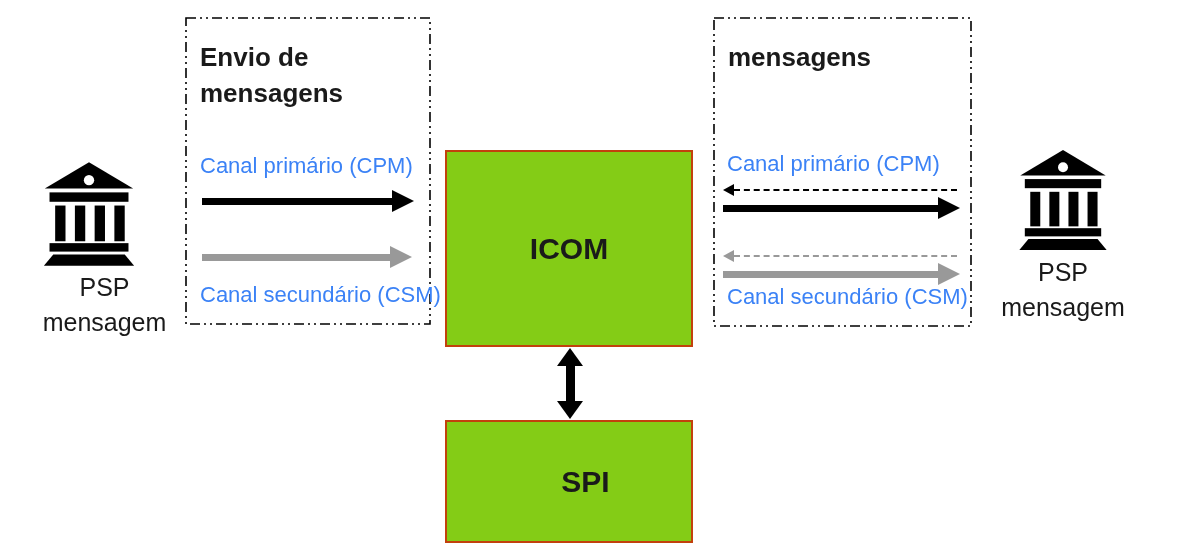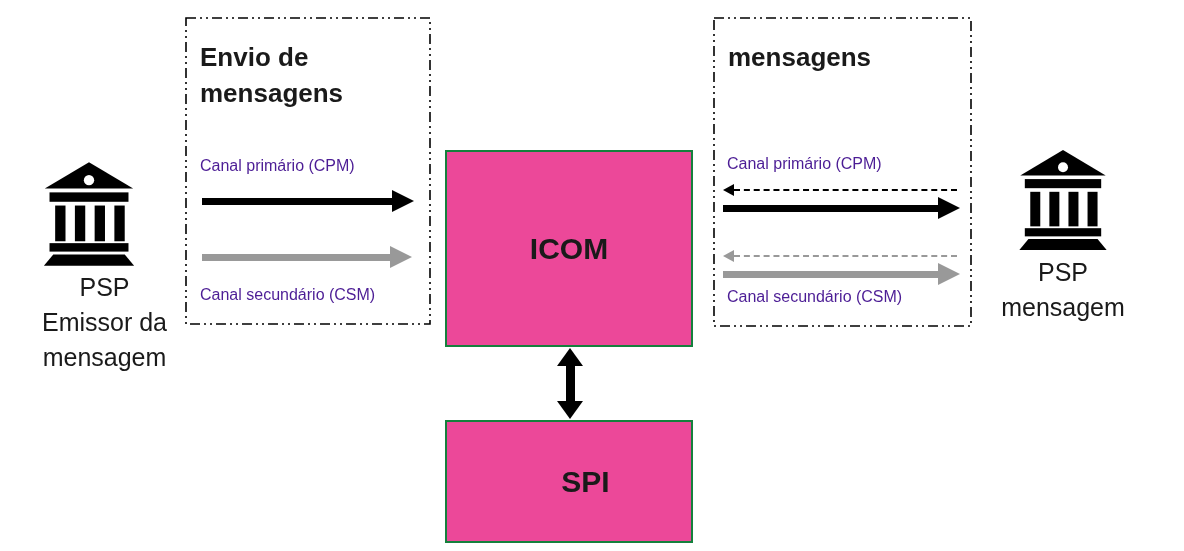--- a/index.html
+++ b/index.html
@@ -24,22 +24,22 @@
   
   .channel-box{position:absolute;}
   .channel-box svg.border-rect{position:absolute;left:0;top:0;}
   .box-title{
     position:absolute;left:15px;top:10px;
     font-weight:bold;font-size:26px;line-height:36px;
     color:#1a1a1a;white-space:nowrap;margin-top:12px;
   }
   .channel-label{
     position:absolute;
-    font-size:16px;line-height:24px;
-    color:#4c1d95;white-space:nowrap;
+    font-size:22px;line-height:24px;
+    color:#3b82f6;white-space:nowrap;
   }
   
   .arrow-right{position:absolute;display:flex;align-items:center;height:22px;}
   .arrow-right .shaft{flex:1;height:7px;}
   .arrow-right .head{
     width:0;height:0;
     border-top:11px solid transparent;
     border-bottom:11px solid transparent;
     border-left:22px solid #000;
   }
@@ -56,22 +56,22 @@
     border-right:11px solid #000;
   }
   .arrow-left-dashed .shaft{flex:1;height:0;border-top:2px dashed #000;}
   .arrow-left-dashed.black .head{border-right-color:#000000;}
   .arrow-left-dashed.black .shaft{border-top-color:#000000;}
   .arrow-left-dashed.gray .head{border-right-color:#999999;}
   .arrow-left-dashed.gray .shaft{border-top-color:#999999;}
   
   .system-box{
     position:absolute;
-    background:#ec4899;
-    border:2px solid #15803d;
+    background:#84cc16;
+    border:2px solid #c2410c;
     display:flex;align-items:center;justify-content:center;
     font-weight:bold;font-size:30px;color:#1a1a1a;
     box-sizing:border-box;
   }
   
   .arrow-vertical{
     position:absolute;display:flex;flex-direction:column;align-items:center;
   }
   .arrow-vertical .head-up{
     width:0;height:0;
@@ -100,21 +100,20 @@
       <rect x="14" y="46" width="11" height="38"></rect>
       <rect x="35" y="46" width="11" height="38"></rect>
       <rect x="56" y="46" width="11" height="38"></rect>
       <rect x="77" y="46" width="11" height="38"></rect>
       <rect x="8" y="86" width="84" height="9"></rect>
       <path d="M12 98 L88 98 L98 110 L2 110 Z"></path>
     </g>
   </svg>
   <div class="actor-label" style="left:7px;top:270px;width:195px;">
     <div>PSP</div>
-    <div>Emissor da</div>
     <div>mensagem</div>
   </div>
 
   <div class="channel-box" style="left:185px;top:17px;width:246px;height:308px;">
     <svg class="border-rect" width="246" height="308">
       <rect x="1" y="1" width="244" height="306" fill="none" stroke="#000000" stroke-width="1.6" stroke-dasharray="10 4 2 4 2 4"></rect>
     </svg>
     <div class="box-title">
       <div>Envio de</div>
       <div>mensagens</div>

